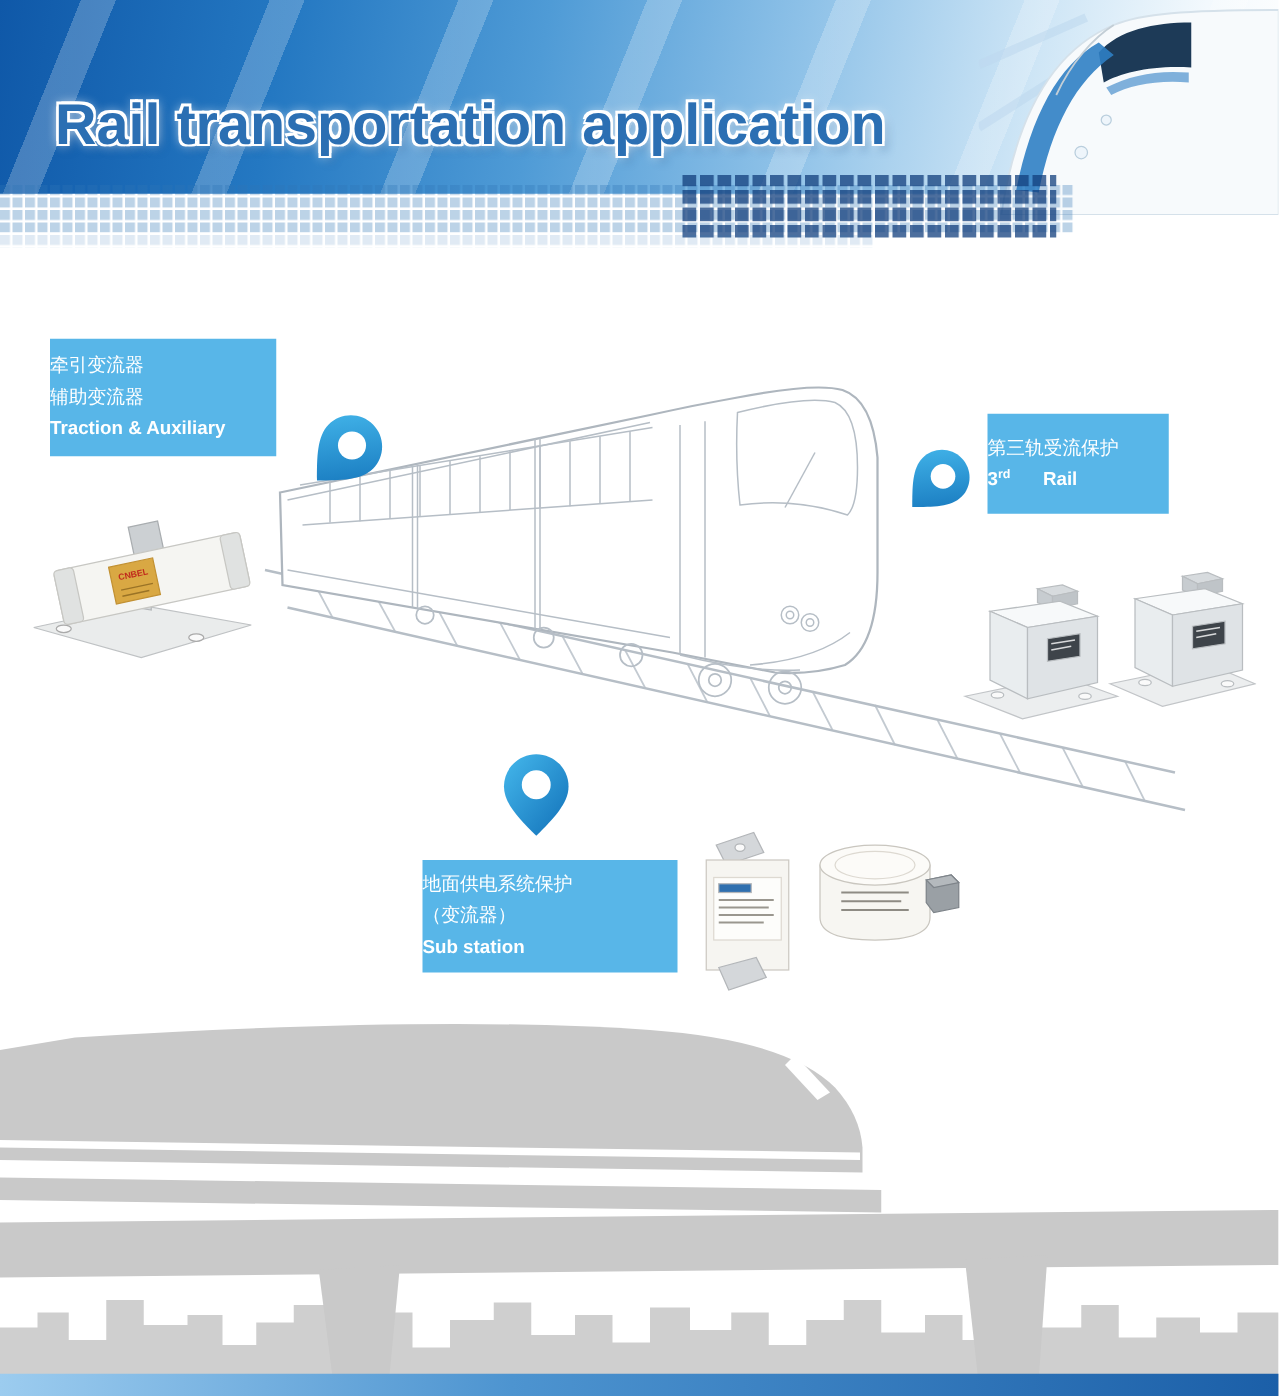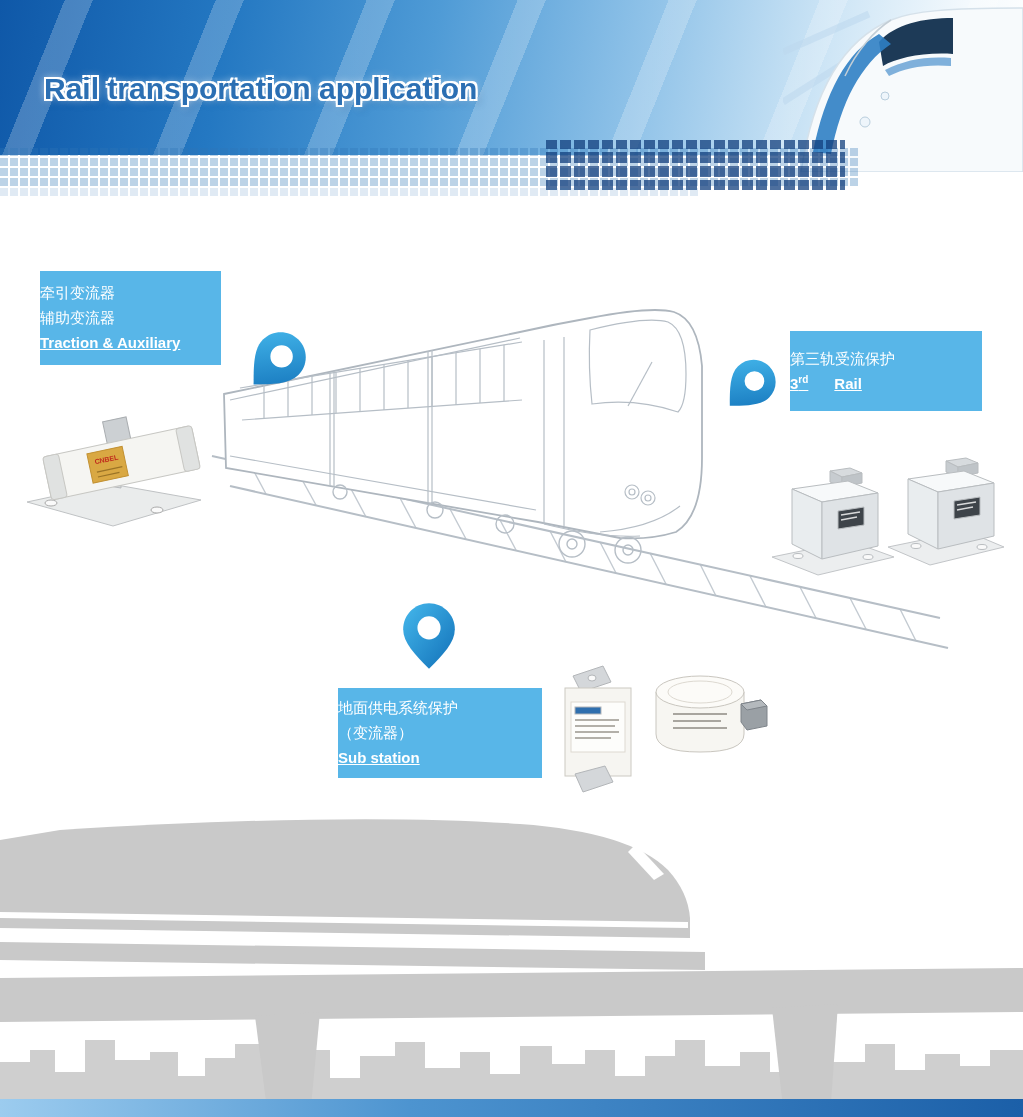--- a/index.html
+++ b/index.html
@@ -12,36 +12,36 @@
     background:linear-gradient(100deg,#0f58a8 0%,#2478c2 22%,#4f9bd6 42%,#8fc2e8 62%,#cfe6f6 80%,#f3f9fd 92%,#ffffff 100%);
   }
   .header-streaks{
     position:absolute; inset:0;
     background:repeating-linear-gradient(112deg, rgba(255,255,255,0) 0 60px, rgba(255,255,255,.22) 60px 86px, rgba(255,255,255,0) 86px 140px);
   }
   .header-train{ position:absolute; right:0; top:0; }
   .mosaic{ position:absolute; left:0; top:138px; }
   .page-title{
     position:absolute; left:44px; top:72px;
-    font-size:30px; font-weight:bold; color:#2b6fb3; letter-spacing:0;
+    font-size:46px; font-weight:bold; color:#2b6fb3; letter-spacing:0;
     text-shadow:-2px -2px 0 #fff, 2px -2px 0 #fff, -2px 2px 0 #fff, 2px 2px 0 #fff,
                  0 0 9px rgba(255,255,255,.95), 4px 5px 7px rgba(22,84,150,.35);
     white-space:nowrap; z-index:4;
   }
 
   
   .callout{
     position:absolute; background:#58b6e8; color:#fff; text-align:left;
     display:flex; flex-direction:column; justify-content:center; gap:3px;
     font-size:15px; line-height:1.45; z-index:3;
   }
-  .callout .en{ font-weight:bold;text-decoration:underline; }
+  .callout .en{ font-weight:bold; }
   .callout sup{ font-size:10px; }
   .callout-traction{ left:40px; top:271px; width:181px; height:94px; }
-  .callout-third{ left:790px; top:331px; width:192px; height:80px; }
+  .callout-third{ left:790px; top:331px; width:145px; height:80px; }
   .callout-sub{ left:338px; top:688px; width:204px; height:90px; }
   .rail-gap{ margin-left:26px; }
 
   
   .pin{ position:absolute; z-index:3; }
   .pin svg{ display:block; }
   .pin-traction{ left:249px; top:329px; transform:rotate(45deg); }
   .pin-third{ left:726px; top:357px; transform:rotate(45deg); }
   .pin-sub{ left:401px; top:602px; }
 

